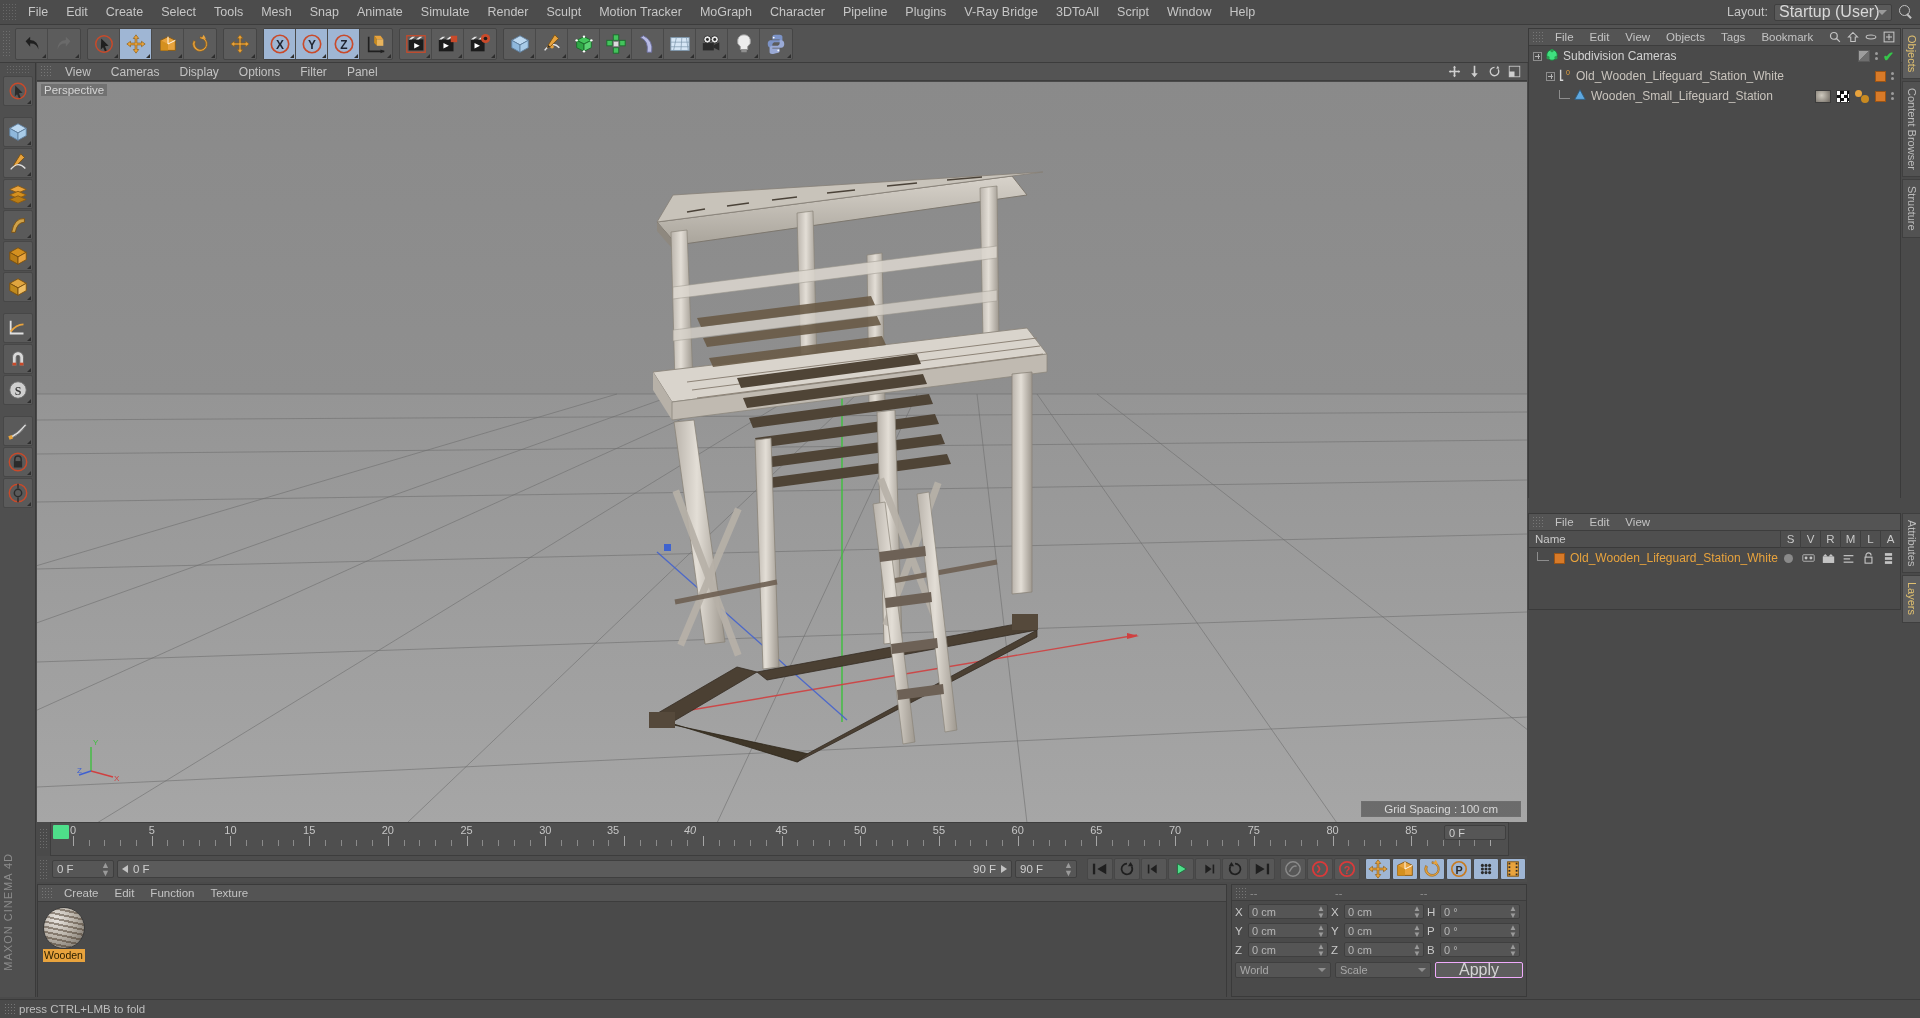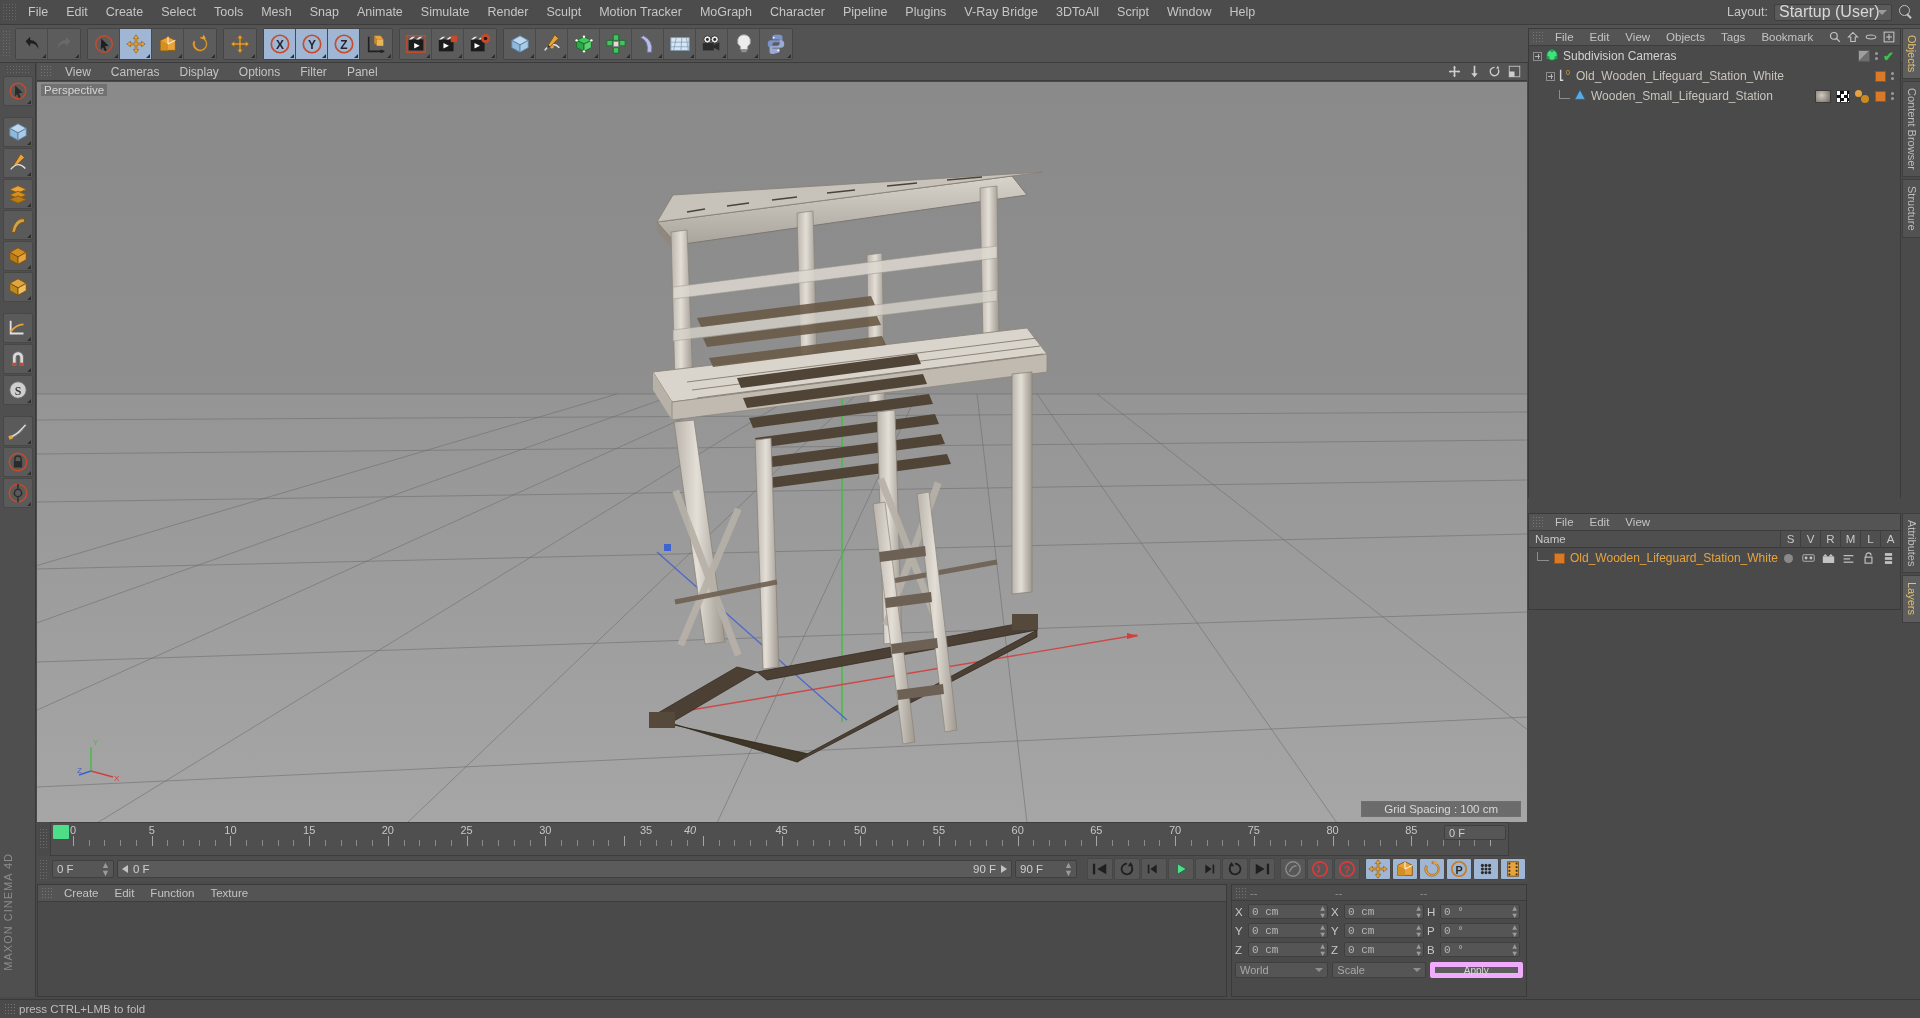--- a/index.html
+++ b/index.html
@@ -179,29 +179,29 @@
 
   
   .coord{position:absolute;left:1231px;top:884px;width:296px;height:113px;background:#4a4a4a;border:1px solid #3a3a3a;}
   .coord-top{height:16px;display:flex;align-items:center;background:#4d4d4d;border-bottom:1px solid #3d3d3d;font-size:11px;color:#8f8f8f;}
   .coord-top .grip{width:11px;height:11px;margin:0 4px 0 3px;
     background-image:radial-gradient(#777 .6px,transparent .7px);background-size:3px 3px;}
   .coord-top .seg{width:85px;}
   .crow{display:flex;align-items:center;height:17px;margin-top:2px;padding:0 3px;}
   .clabel{width:13px;font-size:11.5px;color:#c9c9c9;text-align:left;}
   .cfield{flex:1;height:15px;background:#555;border:1px solid #3f3f3f;border-radius:2px;
-    color:#b6b6b6;font-size:11px;padding:0 3px;display:flex;align-items:center;position:relative;margin-right:3px;font-family:Liberation Mono, monospace;}
+    color:#b6b6b6;font-size:11px;padding:0 3px;display:flex;align-items:center;position:relative;margin-right:3px;}
   .cfield .spin{position:absolute;right:2px;font-size:8px;color:#9a9a9a;line-height:7px;}
   .cbottom{display:flex;align-items:center;height:18px;margin-top:3px;padding:0 3px;gap:4px;}
   .cdrop{flex:1;height:16px;background:#555;border:1px solid #3f3f3f;border-radius:2px;
     display:flex;align-items:center;padding:0 4px;color:#a8a8a8;font-size:11px;position:relative;}
   .cdrop .caret{position:absolute;right:4px;width:0;height:0;border-left:4px solid transparent;
     border-right:4px solid transparent;border-top:4px solid #8f8f8f;}
-  .applybtn{flex:1;height:16px;background:#5d5d5d;border:5px solid #f0abfc;border-radius:2px;
-    display:flex;align-items:center;justify-content:center;color:#d4d4d4;font-size:10px;}
+  .applybtn{flex:1;height:16px;background:#5d5d5d;border:1px solid #f0abfc;border-radius:2px;
+    display:flex;align-items:center;justify-content:center;color:#d4d4d4;font-size:16px;}
 
   
   .status{position:absolute;left:0;bottom:0;width:1920px;height:19px;background:#4a4a4a;
     border-top:1px solid #3a3a3a;display:flex;align-items:center;}
   .status .grip{width:11px;height:12px;margin:0 4px 0 4px;
     background-image:radial-gradient(#777 .6px,transparent .7px);background-size:3px 3px;}
   .status .txt{font-size:11.5px;color:#bdbdbd;}
 </style>
 </head>
 <body>
@@ -951,21 +951,21 @@
         <div class="tl-tick" style="left: 447.1px;"></div>
         <div class="tl-tick" style="left: 462.844px;"></div>
         <div class="tl-tick" style="left: 478.589px;"></div>
         <div class="tl-tick maj" style="left: 494.333px;"></div>
         <div class="tl-num" style="left: 494.333px;">30</div>
         <div class="tl-tick" style="left: 510.078px;"></div>
         <div class="tl-tick" style="left: 525.822px;"></div>
         <div class="tl-tick" style="left: 541.567px;"></div>
         <div class="tl-tick" style="left: 557.311px;"></div>
         <div class="tl-tick maj" style="left: 573.056px;"></div>
-        <div class="tl-num" style="left: 595px;">35</div>
+        <div class="tl-num" style="left: 562px;">35</div>
         <div class="tl-tick" style="left: 588.8px;"></div>
         <div class="tl-tick" style="left: 604.544px;"></div>
         <div class="tl-tick" style="left: 620.289px;"></div>
         <div class="tl-tick" style="left: 636.033px;"></div>
         <div class="tl-tick maj" style="left: 651.778px;"></div>
         <div class="tl-num" style="left: 639px; font-style: italic;">40</div>
         <div class="tl-tick" style="left: 667.522px;"></div>
         <div class="tl-tick" style="left: 683.267px;"></div>
         <div class="tl-tick" style="left: 699.011px;"></div>
         <div class="tl-tick" style="left: 714.756px;"></div>
@@ -1172,20 +1172,26 @@
   <div class="mat">
     <div class="mat-menu">
       <div class="grip"></div>
       <div id="mat-menu-items" style="display:flex">
           <div class="mitm">Create</div>
           <div class="mitm">Edit</div>
           <div class="mitm">Function</div>
           <div class="mitm">Texture</div>
         </div>
     </div>
+    <div class="mat-body">
+      <div class="mat-chip">
+        <div class="mat-sphere"></div>
+        <div class="mat-name">Wooden</div>
+      </div>
+    </div>
   </div>
 
   <div class="coord">
     <div class="coord-top">
       <div class="grip"></div>
       <div class="seg">--</div>
       <div class="seg">--</div>
       <div class="seg">--</div>
     </div>
     <div id="coord-rows">

